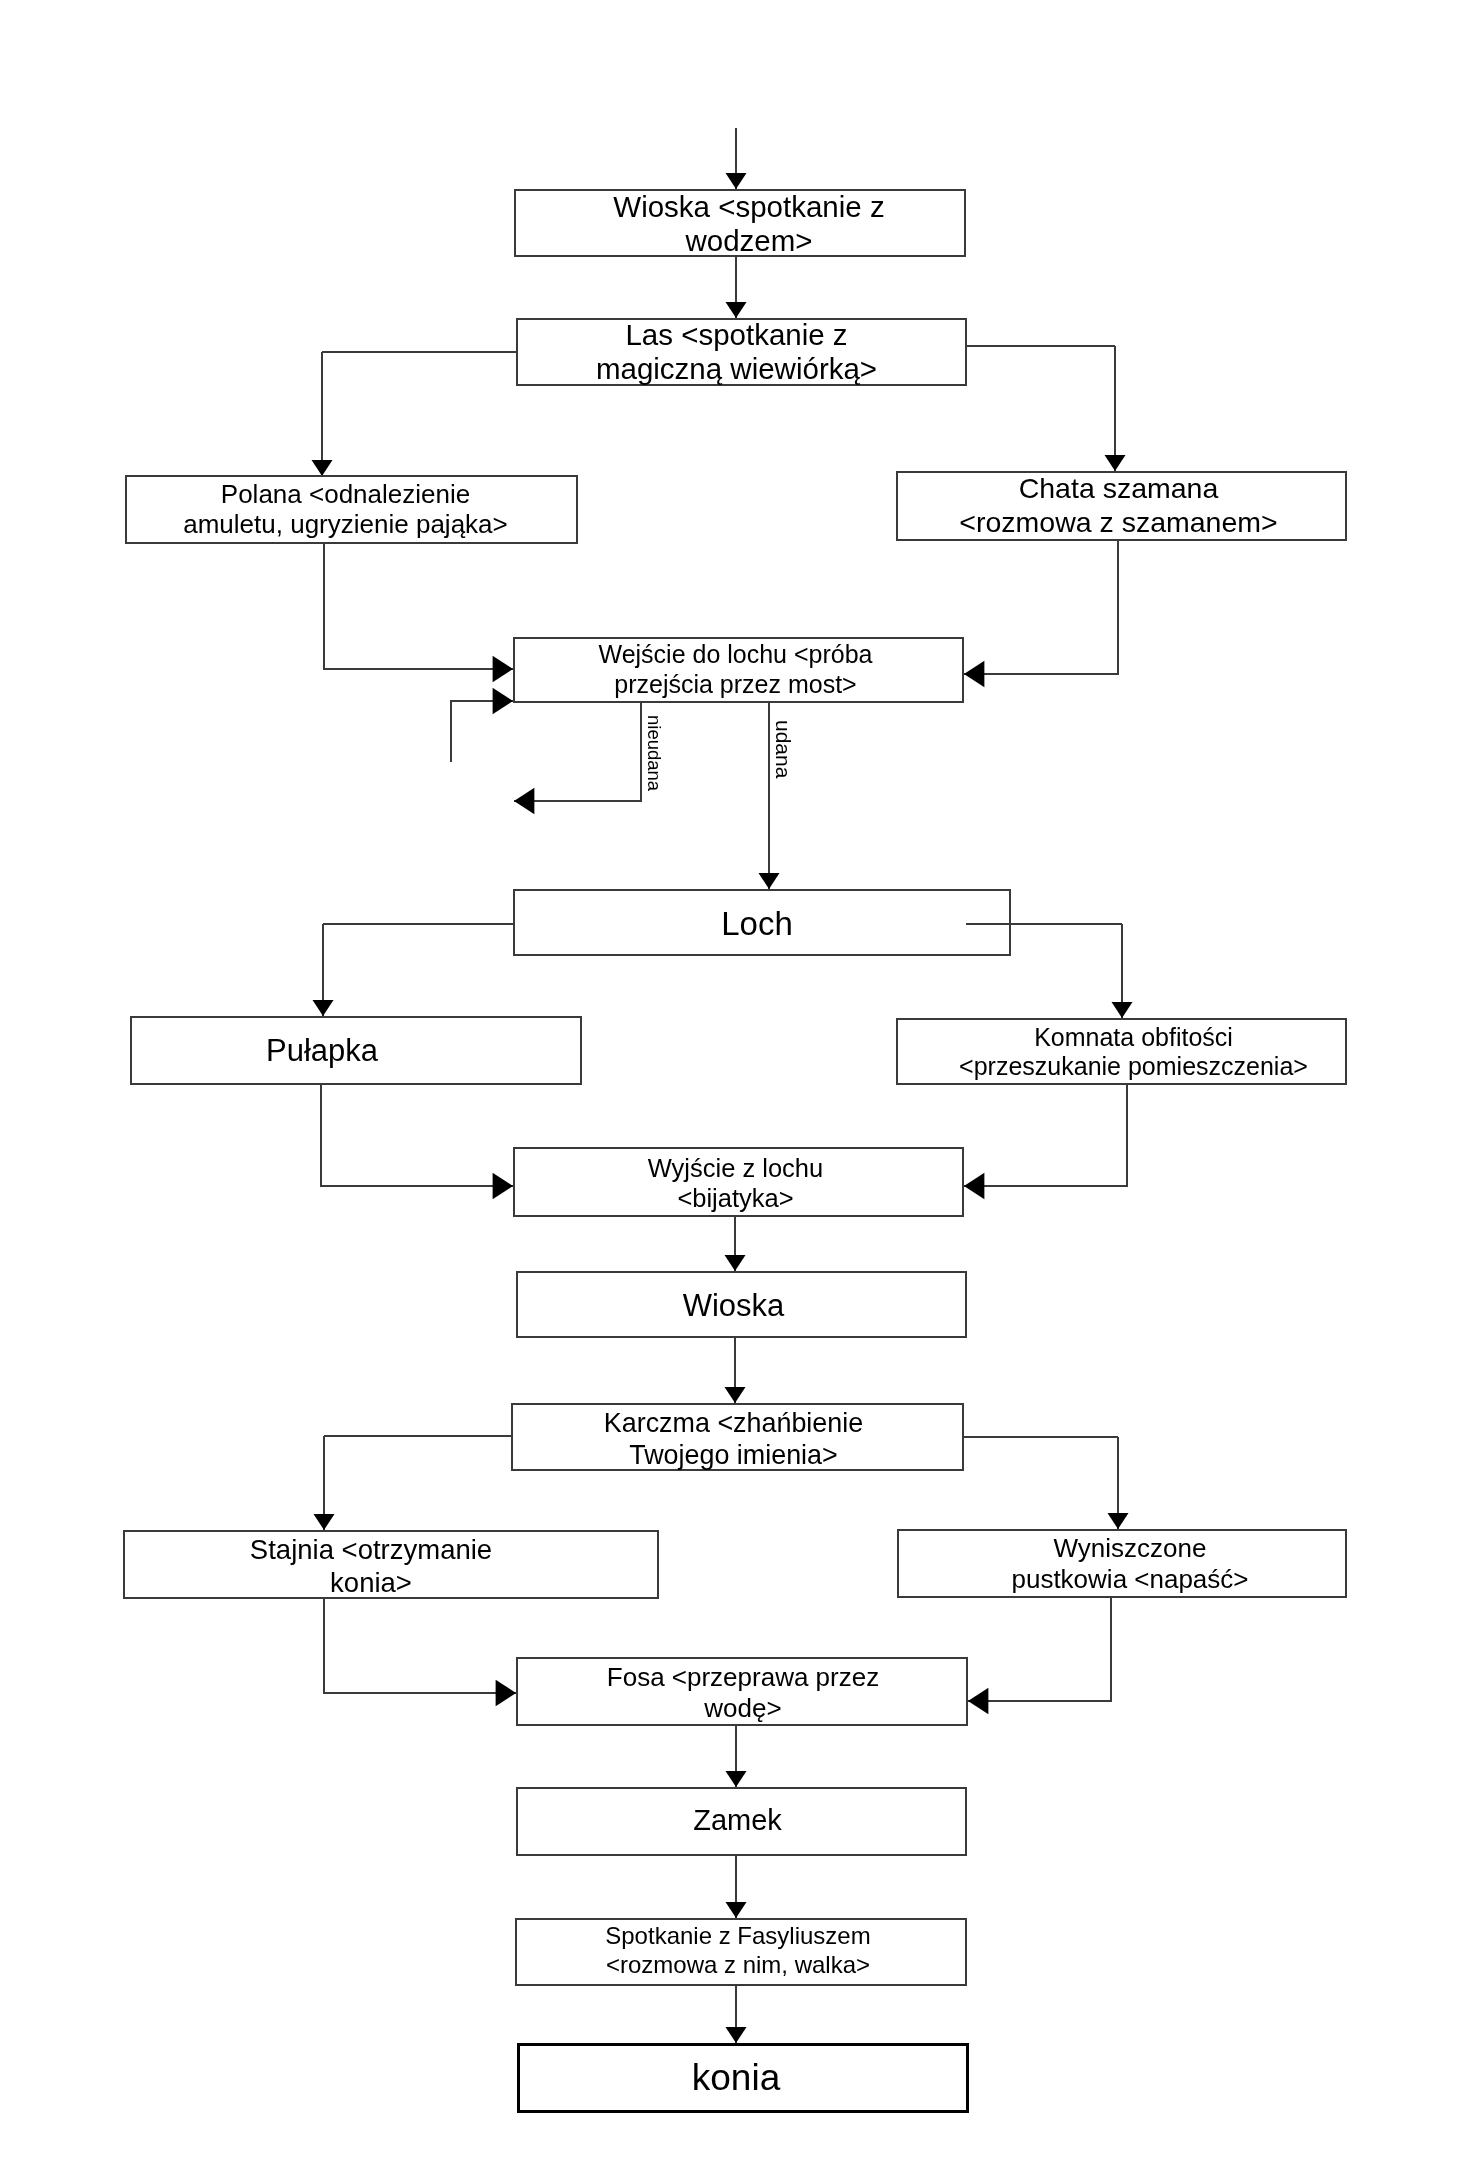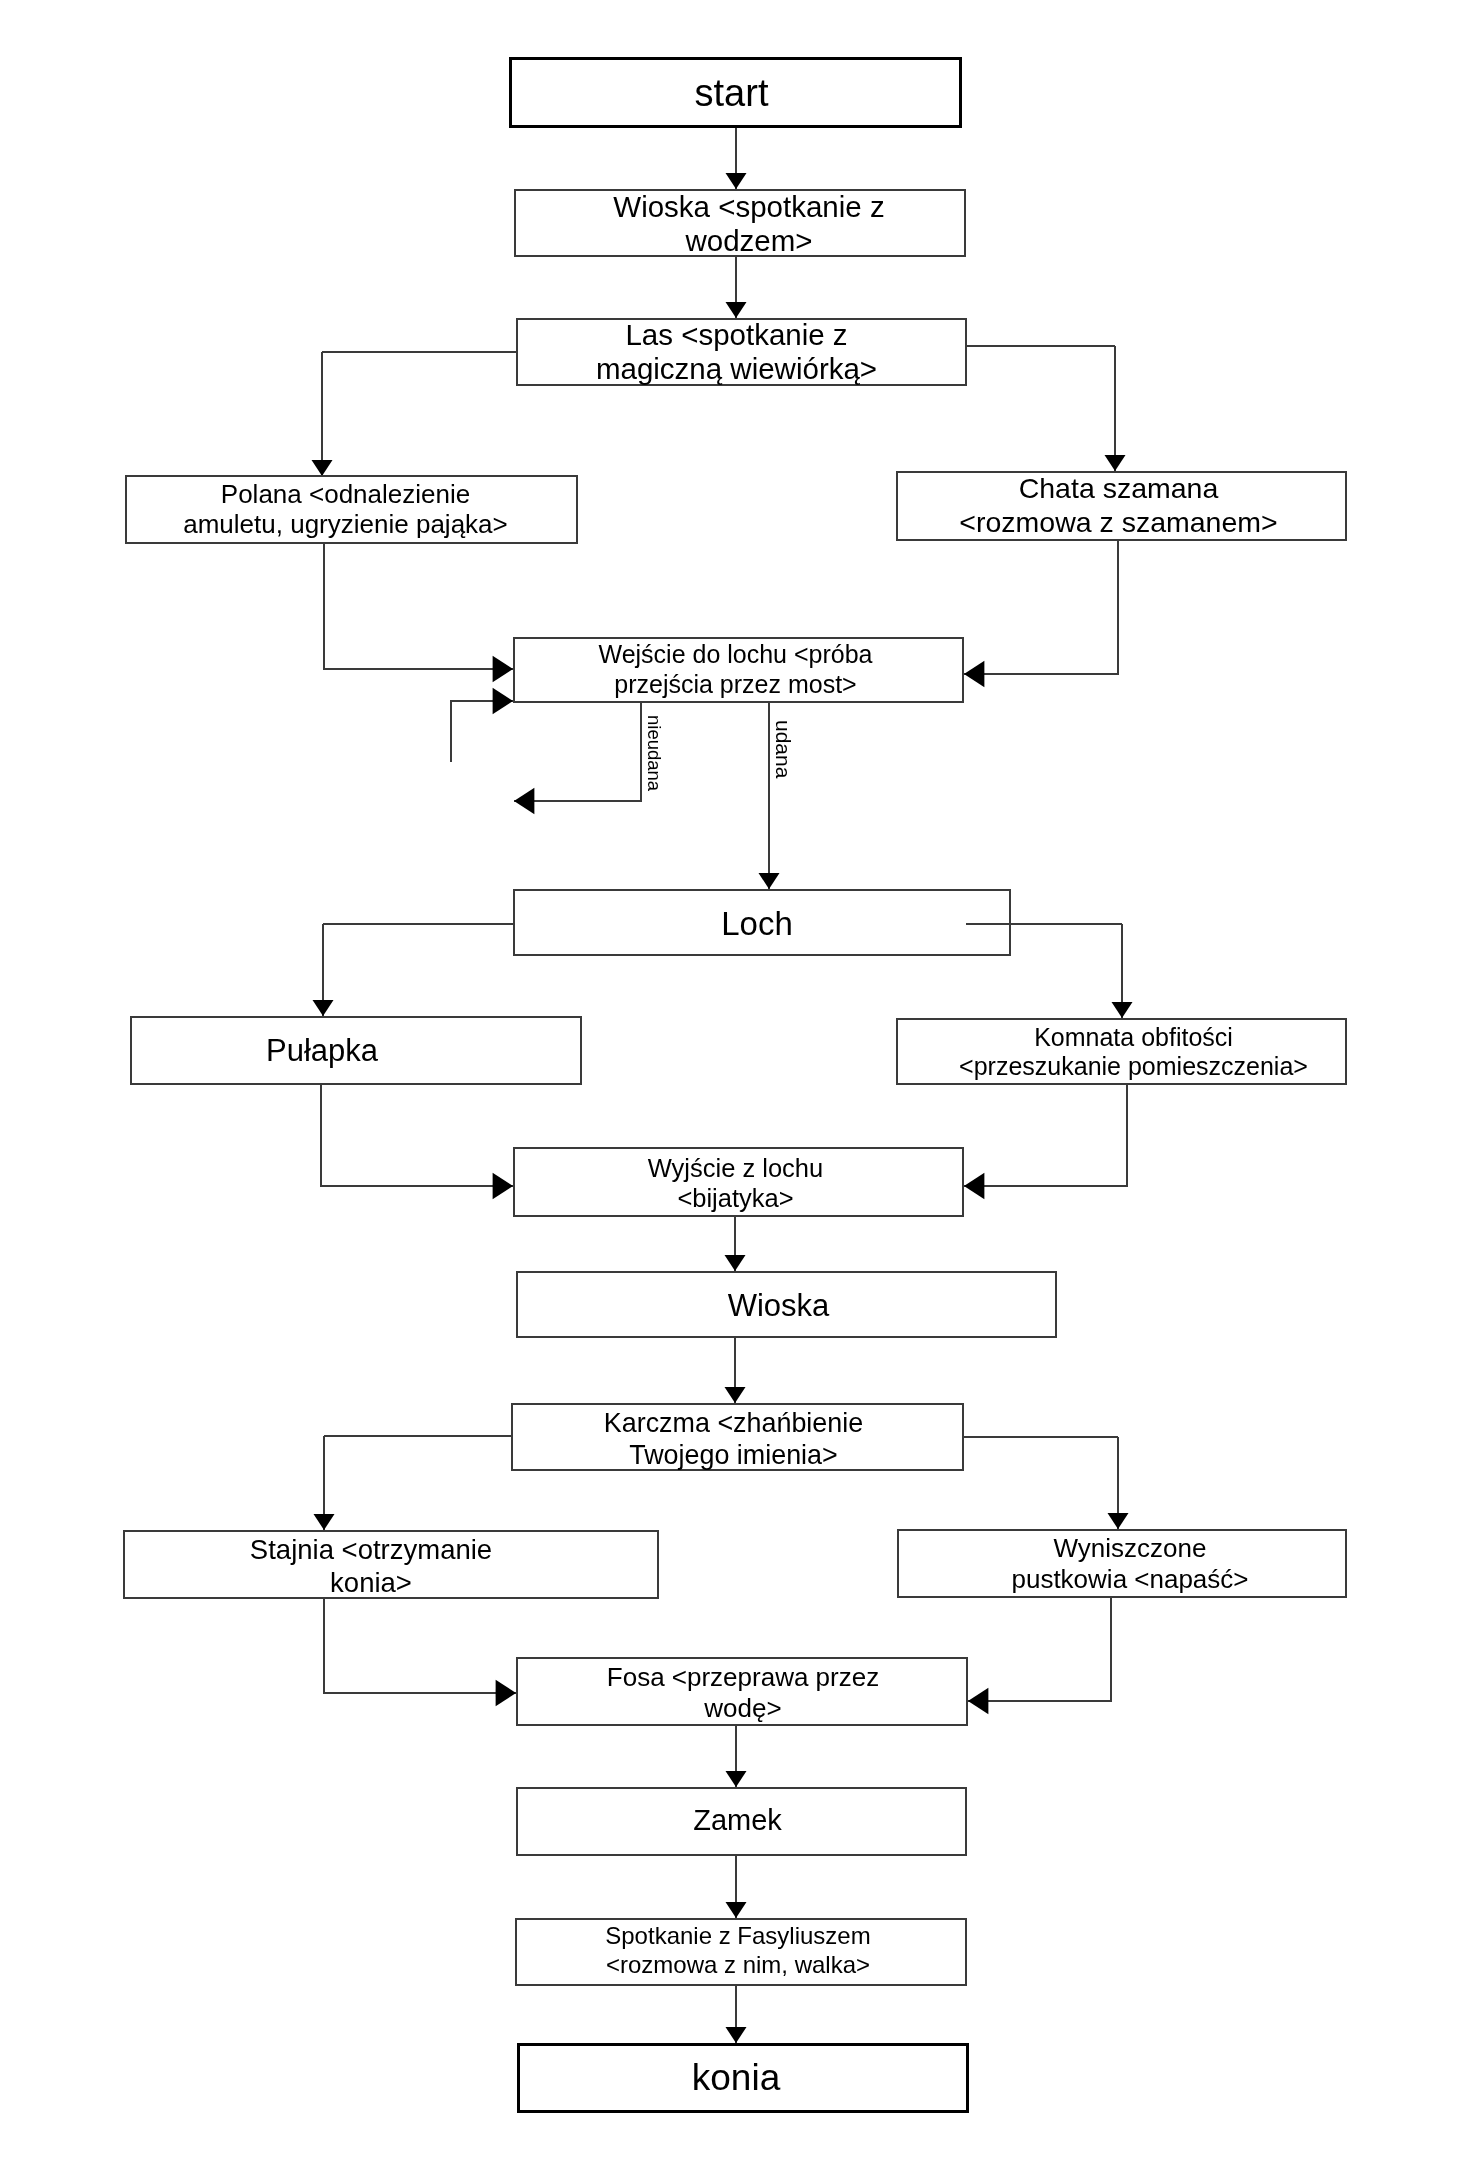--- a/index.html
+++ b/index.html
@@ -63,23 +63,20 @@
     <polygon points="516,1693 495.6,1679.8 495.6,1706.2" fill="#000"></polygon>
     <polyline points="1111,1598 1111,1701 968,1701" fill="none" stroke="#3a3a3a" stroke-width="2"></polyline>
     <polygon points="968,1701 988.4,1687.8 988.4,1714.2" fill="#000"></polygon>
     <polyline points="736,1726 736,1787" fill="none" stroke="#3a3a3a" stroke-width="2"></polyline>
     <polygon points="736,1787 725.5,1771 746.5,1771" fill="#000"></polygon>
     <polyline points="736,1856 736,1918" fill="none" stroke="#3a3a3a" stroke-width="2"></polyline>
     <polygon points="736,1918 725.5,1902 746.5,1902" fill="#000"></polygon>
     <polyline points="736,1986 736,2043" fill="none" stroke="#3a3a3a" stroke-width="2"></polyline>
     <polygon points="736,2043 725.5,2027 746.5,2027" fill="#000"></polygon>
   </svg>
-  <div class="node thick" style="left:509px;top:57px;width:453px;height:71px">
-    <span class="lbl" style="font-size:38px;transform:translate3d(-4px,1px,0)">start</span>
-  </div>
   <div class="node" style="left:514px;top:189px;width:452px;height:68px">
     <span class="lbl" style="font-size:29.5px;line-height:1.17;transform:translate3d(9px,0.5px,0)">Wioska &lt;spotkanie z
 wodzem&gt;</span>
   </div>
   <div class="node" style="left:516px;top:318px;width:451px;height:68px">
     <span class="lbl" style="font-size:29.5px;line-height:1.166;transform:translate3d(-5px,0px,0)">Las &lt;spotkanie z
 magiczną wiewiórką&gt;</span>
   </div>
   <div class="node" style="left:125px;top:475px;width:453px;height:69px">
     <span class="lbl" style="font-size:26px;line-height:1.12;transform:translate3d(-6px,0px,0)">Polana &lt;odnalezienie
@@ -100,21 +97,21 @@
     <span class="lbl" style="font-size:31px;transform:translate3d(-34px,0px,0)">Pułapka</span>
   </div>
   <div class="node" style="left:896px;top:1018px;width:451px;height:67px">
     <span class="lbl" style="font-size:25px;line-height:1.136;transform:translate3d(12px,-0.5px,0)">Komnata obfitości
 &lt;przeszukanie pomieszczenia&gt;</span>
   </div>
   <div class="node" style="left:513px;top:1147px;width:451px;height:70px">
     <span class="lbl" style="font-size:25.5px;line-height:1.19;transform:translate3d(-3px,0.5px,0)">Wyjście z lochu
 &lt;bijatyka&gt;</span>
   </div>
-  <div class="node" style="left:516px;top:1271px;width:541px;height:67px">
+  <div class="node" style="left:516px;top:1271px;width:451px;height:67px">
     <span class="lbl" style="font-size:31px;transform:translate3d(-8px,0.5px,0)">Wioska</span>
   </div>
   <div class="node" style="left:511px;top:1403px;width:453px;height:68px">
     <span class="lbl" style="font-size:26.9px;line-height:1.2;transform:translate3d(-4px,2.2px,0)">Karczma &lt;zhańbienie
 Twojego imienia&gt;</span>
   </div>
   <div class="node" style="left:123px;top:1530px;width:536px;height:69px">
     <span class="lbl" style="font-size:27.5px;line-height:1.17;transform:translate3d(-20px,1.5px,0)">Stajnia &lt;otrzymanie
 konia&gt;</span>
   </div>

